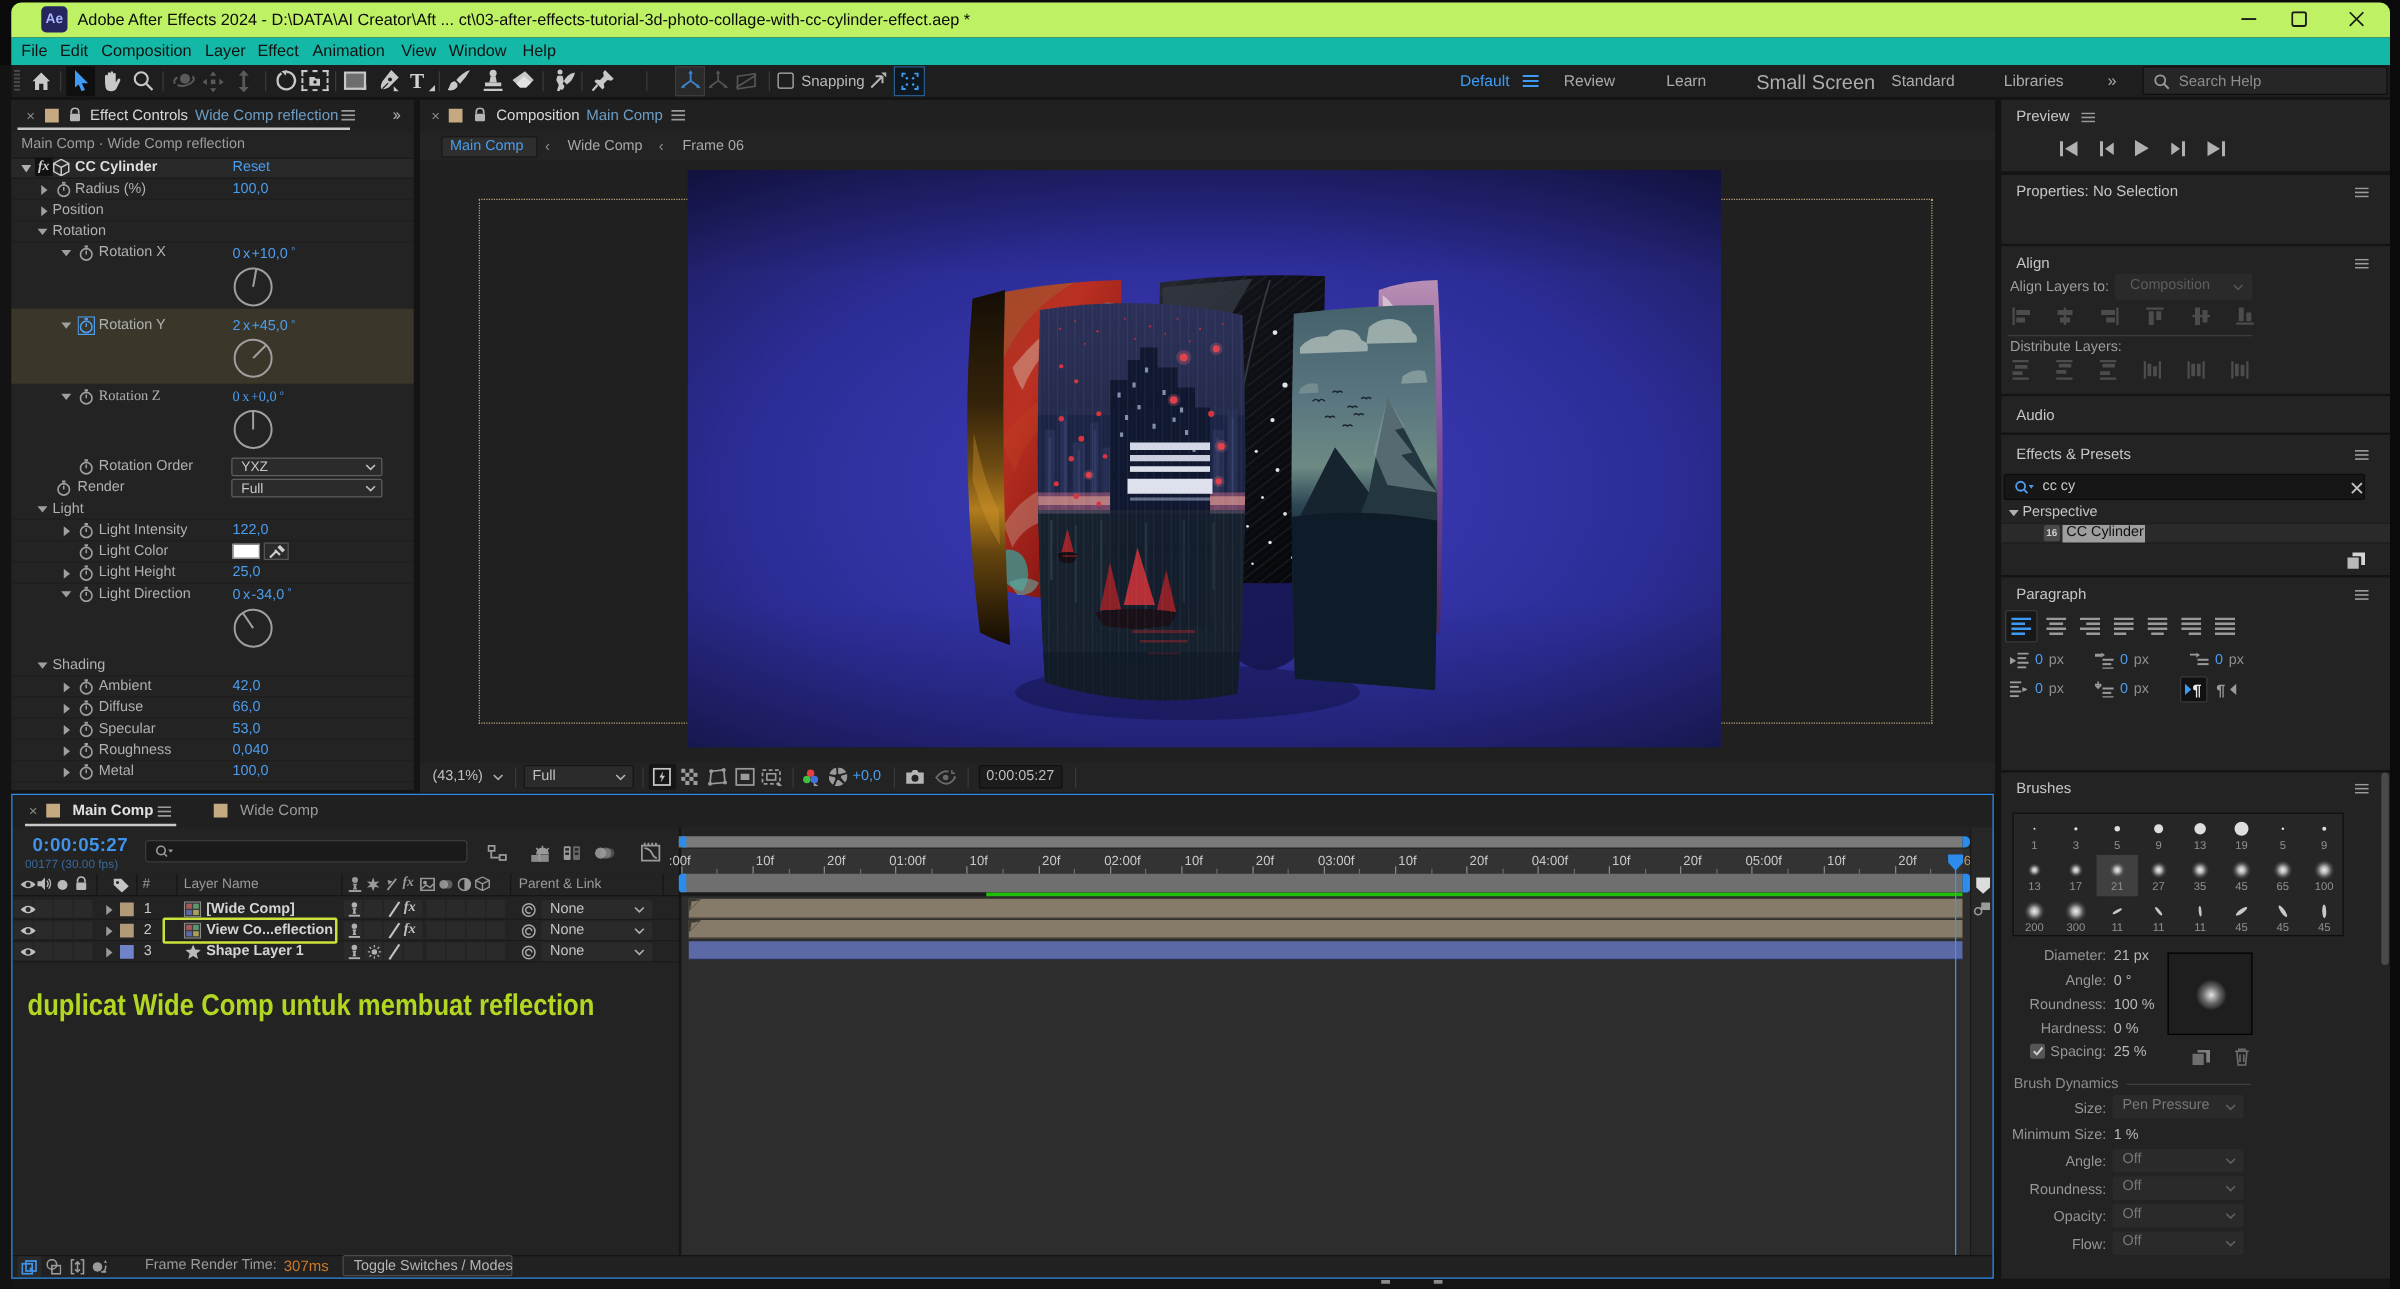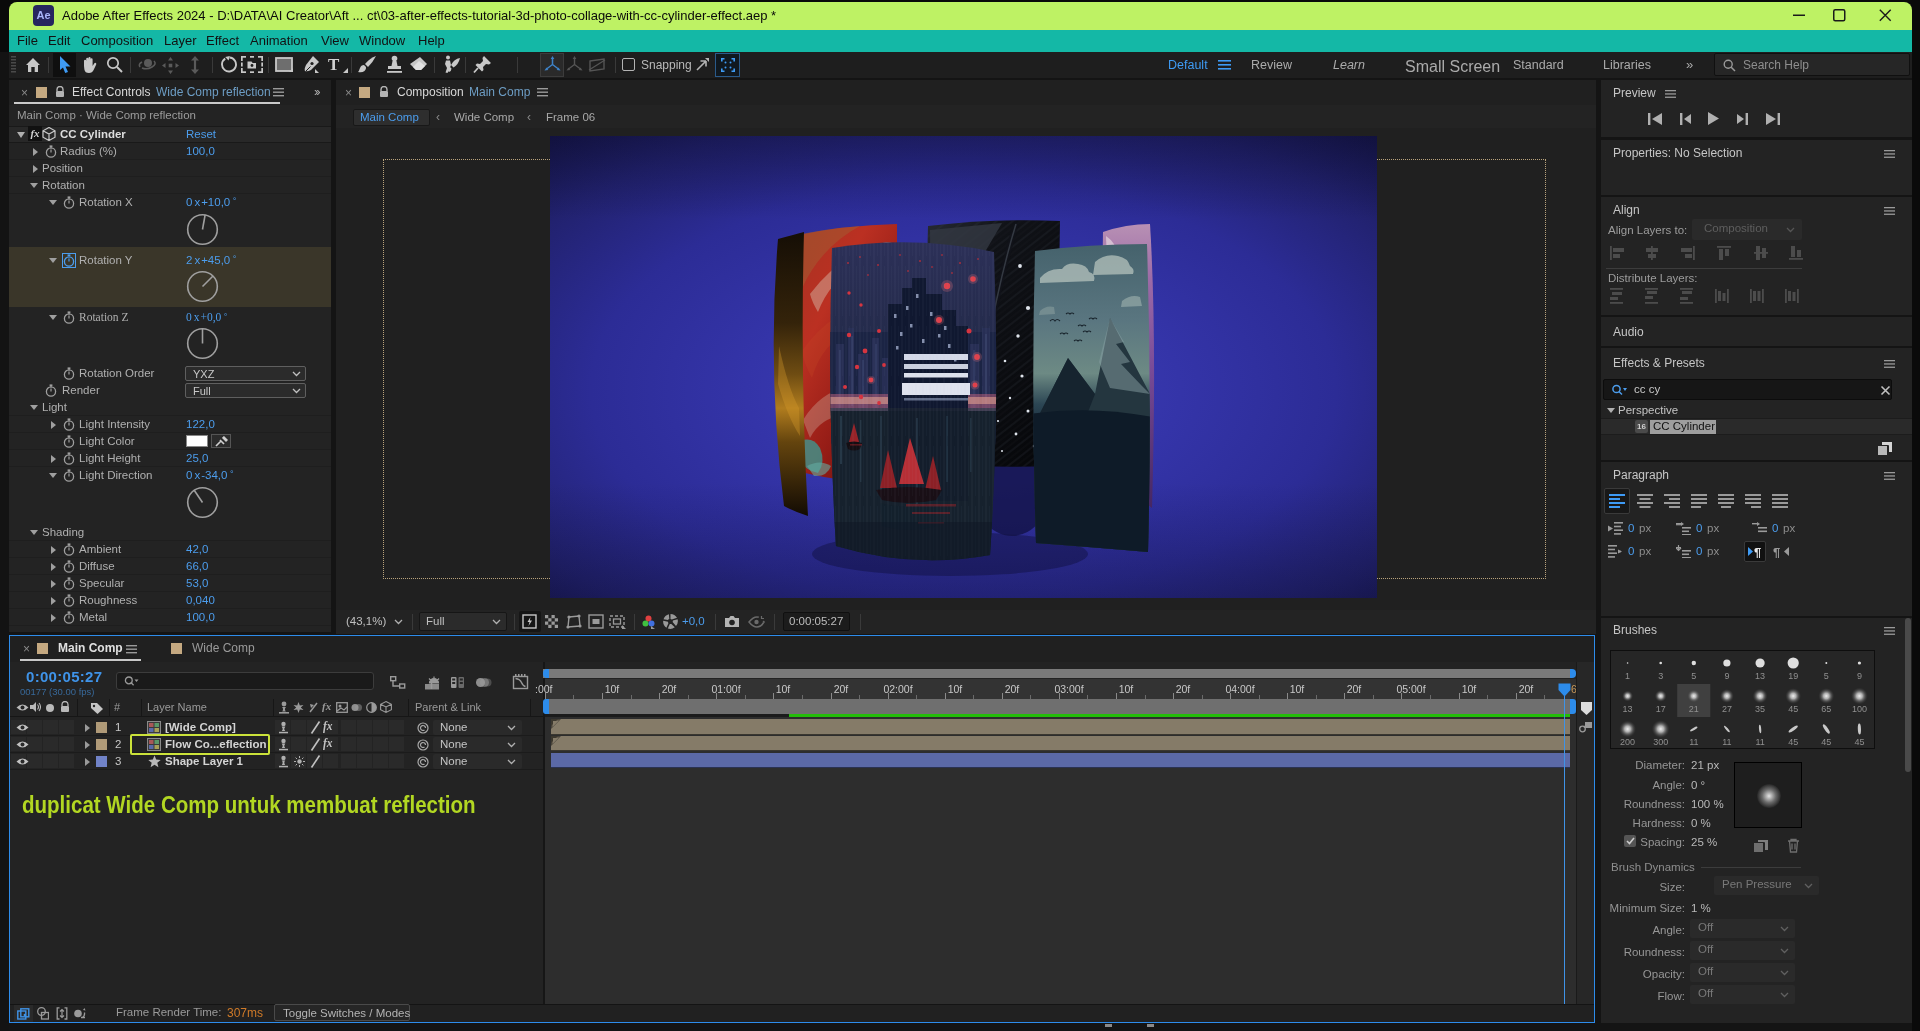--- a/index.html
+++ b/index.html
@@ -221,21 +221,21 @@
 
   <div class="abs" style="left:1159px;top:6px;font-size:12.5px;color:#3e9bf5;">Default</div>
   <svg style="left:1209px;top:8px;" width="13" height="11">
       <g fill="#3e9bf5">
         <rect width="13" height="1.6"></rect>
         <rect y="4" width="13" height="1.6"></rect>
         <rect y="8" width="13" height="1.6"></rect>
       </g>
     </svg>
   <div class="abs" style="left:1242px;top:6px;font-size:12.5px;color:#ababab;">Review</div>
-  <div class="abs" style="left:1324px;top:6px;font-size:12.5px;color:#ababab;font-style:italic;">Learn</div>
+  <div class="abs" style="left:1324px;top:6px;font-size:12.5px;color:#ababab;">Learn</div>
   <div class="abs" style="left:1396px;top:6px;font-size:16px;color:#ababab;">Small Screen</div>
   <div class="abs" style="left:1504px;top:6px;font-size:12.5px;color:#ababab;">Standard</div>
   <div class="abs" style="left:1594px;top:6px;font-size:12.5px;color:#ababab;">Libraries</div>
   <div class="abs" style="left:1677px;top:5px;font-size:13px;color:#ababab;">»</div>
 
   <div class="abs" style="left:1705px;top:1px;width:196px;height:23px;background:#262626;border:1px solid #101010;border-radius:2px;">
     <svg style="left:8px;top:5px;" width="13" height="13" viewBox="0 0 13 13">
         <circle cx="5.2" cy="5.2" r="4" fill="none" stroke="#9a9a9a" stroke-width="1.4"></circle>
         <path d="M8.2 8.2 L12 12" stroke="#9a9a9a" stroke-width="1.5"></path>
       </svg>
@@ -1264,21 +1264,21 @@
         <path d="M5 1 h10 v10 h-3 V4 a1 1 0 0 0-1-1 H5 Z" fill="#7e7e7e"></path>
       </svg>
     <svg style="left:186px;top:220px;" width="13" height="15" viewBox="0 0 13 15">
         <g fill="none" stroke="#6e6e6e" stroke-width="1.3">
           <path d="M1 3 H12 M4 3 V1.5 H9 V3 M2.5 3 L3.5 14 H9.5 L10.5 3 M5 5.5 V11.5 M8 5.5 V11.5"></path>
         </g>
       </svg>
     <div class="abs" style="left:10px;top:243px;font-size:11.5px;color:#8e8e8e;">Brush Dynamics</div>
     <div class="abs" style="left:100px;top:249px;width:100px;height:1px;background:#3c3c3c;"></div>
     <div class="abs" style="right:227px;top:263px;font-size:11.5px;color:#969696;">Size:</div>
-    <div class="abs" style="left:89px;top:258px;width:105px;height:19px;background:#2a2a2a;border-radius:2px;margin-left:24px;">
+    <div class="abs" style="left:89px;top:258px;width:105px;height:19px;background:#2a2a2a;border-radius:2px;">
       <div class="abs" style="left:8px;top:2px;font-size:11.5px;color:#787878;">Pen Pressure</div>
       <svg style="left:90px;top:7px;" width="9" height="6" viewBox="0 0 9 6">
           <path d="M1 1 L4.5 4.5 L8 1" fill="none" stroke="#606060" stroke-width="1.3"></path>
         </svg>
     </div>
     <div class="abs" style="right:227px;top:284px;font-size:11.5px;color:#969696;">Minimum Size:</div>
     <div class="abs" style="left:90px;top:284px;font-size:11.5px;color:#b8b8b8;">1 %</div>
     <div class="abs" style="right:227px;top:306px;font-size:11.5px;color:#969696;">Angle:</div>
     <div class="abs" style="left:89px;top:301px;width:105px;height:19px;background:#2a2a2a;border-radius:2px;">
       <div class="abs" style="left:8px;top:2px;font-size:11.5px;color:#787878;">Off</div>
@@ -1499,21 +1499,21 @@
         <div class="car-r" style="left:76px;top:5px;border-left-color:#9a9a9a;"></div>
         <div class="abs" style="left:87px;top:3px;width:11px;height:11px;background:#b09a78;"></div>
         <div class="abs" style="left:106px;top:2px;font-size:11.5px;color:#c8c8c8;">2</div>
         <svg style="left:138px;top:2px;" width="14" height="13" viewBox="0 0 14 13">
           <rect x="0.5" y="0.5" width="13" height="12" fill="#3a3a3a" stroke="#8a8a8a" stroke-width="1"></rect>
           <rect x="2" y="2" width="4.5" height="4" fill="#a85858"></rect>
           <rect x="7.5" y="2" width="4.5" height="4" fill="#5a9868"></rect>
           <rect x="2" y="7" width="4.5" height="4" fill="#5a6aa8"></rect>
           <rect x="7.5" y="7" width="4.5" height="4" fill="#a8a058"></rect>
         </svg>
-        <div class="abs" style="left:156px;top:2px;font-size:11.5px;font-weight:bold;color:#d4d4d4;">Flow Co...eflection</div>
+        <div class="abs" style="left:156px;top:2px;font-size:11.5px;font-weight:bold;color:#d4d4d4;">View Co...eflection</div>
         <div class="abs" style="left:266px;top:1px;width:15px;height:14px;background:#2a2a2a;"></div>
         <div class="abs" style="left:282px;top:1px;width:15px;height:14px;background:#2a2a2a;"></div>
         <div class="abs" style="left:298px;top:1px;width:15px;height:14px;background:#2a2a2a;"></div>
         <div class="abs" style="left:314px;top:1px;width:15px;height:14px;background:#2a2a2a;"></div>
         <div class="abs" style="left:332px;top:1px;width:15px;height:14px;background:#2a2a2a;"></div>
         <div class="abs" style="left:348px;top:1px;width:15px;height:14px;background:#2a2a2a;"></div>
         <div class="abs" style="left:364px;top:1px;width:15px;height:14px;background:#2a2a2a;"></div>
         <div class="abs" style="left:380px;top:1px;width:15px;height:14px;background:#2a2a2a;"></div>
         <svg style="left:269px;top:2px;" width="11" height="13" viewBox="0 0 11 13">
           <circle cx="5.5" cy="3" r="2.2" fill="#b0b0b0"></circle>

